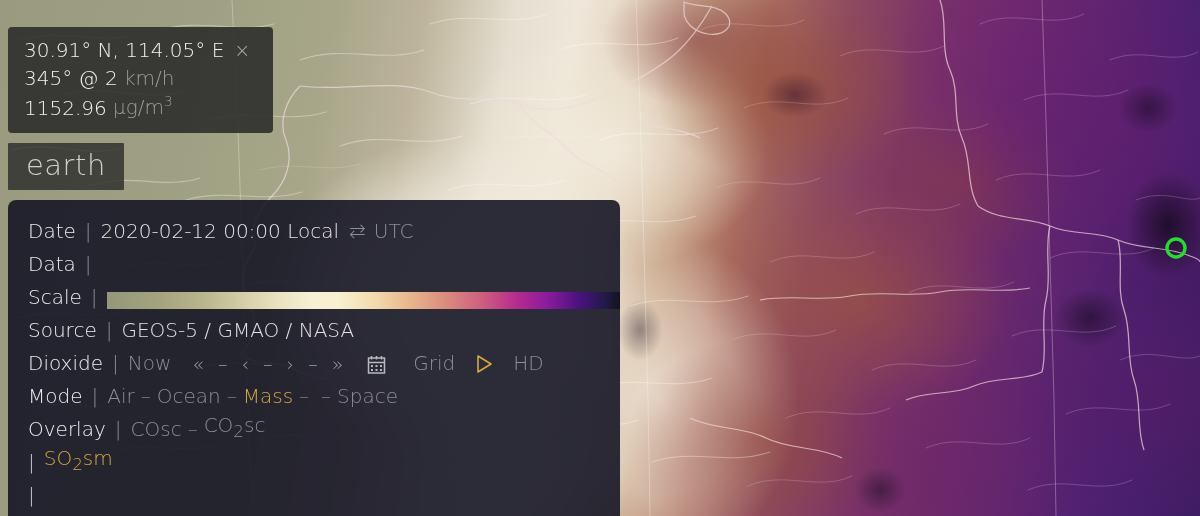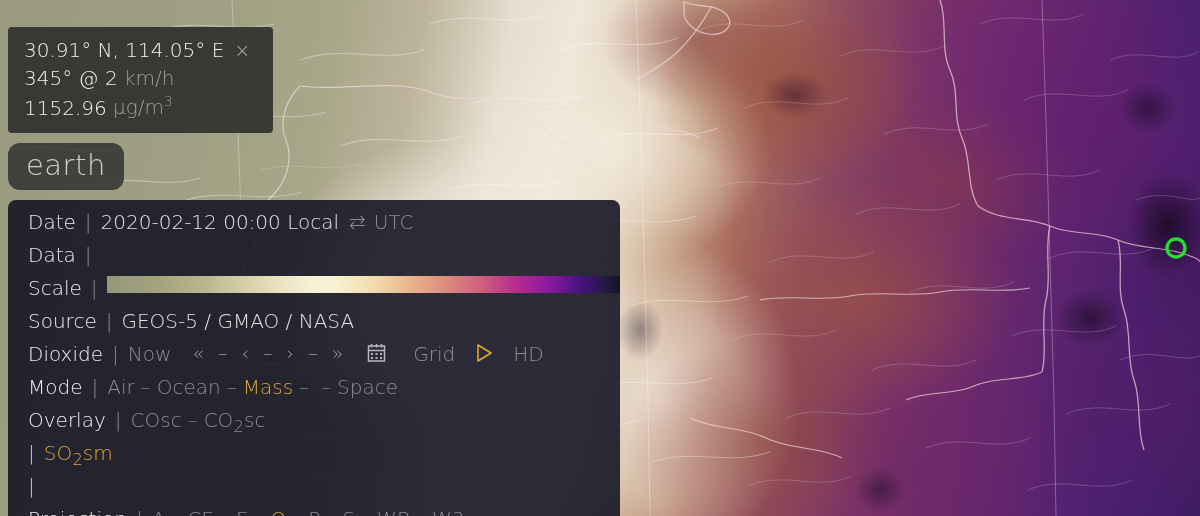--- a/index.html
+++ b/index.html
@@ -91,39 +91,39 @@
   #location-box .dim { color:#9d9d9a; }
   #location-box .close {
     color:#a9a9a6; font-size:19px; margin-left:10px; cursor:pointer;
   }
   sup.exp { font-size:.68em; vertical-align:super; }
 
   
   #earth-logo {
     position:absolute; left:8px; top:143px;
     background:rgba(42,42,42,.80);
-    border-radius:12px;
+    border-radius:1px;
     padding:5px 18px 8px 18px;
     color:#cfcfca;
     font-size:29px; font-weight:300; letter-spacing:.5px;
     cursor:pointer;
   }
 
   
   #menu {
     position:absolute; left:8px; top:200px; width:612px;
     background:rgba(22,22,38,.90);
     border-radius:8px 8px 0 0;
     padding:10px 0 0 0;
     color:#e8e8e8;
     font-size:20px;
     font-weight:300;
   }
   #menu .row {
-    display:flex; align-items:flex-start;
+    display:flex; align-items:flex-end;
     padding:0 0 0 20px;
     height:33px;
     white-space:nowrap;
   }
   #menu .lbl { color:#efefef; }
   #menu .bar { color:#8b8b95; margin:0 9px 0 9px; font-weight:300; }
   #menu .val { color:#e4e4e4; }
   #menu .dim { color:#8e8e96; }
   #menu .hot { color:#d9a93c; }
   #menu .sep { color:#7e7e88; margin:0 6px; }

